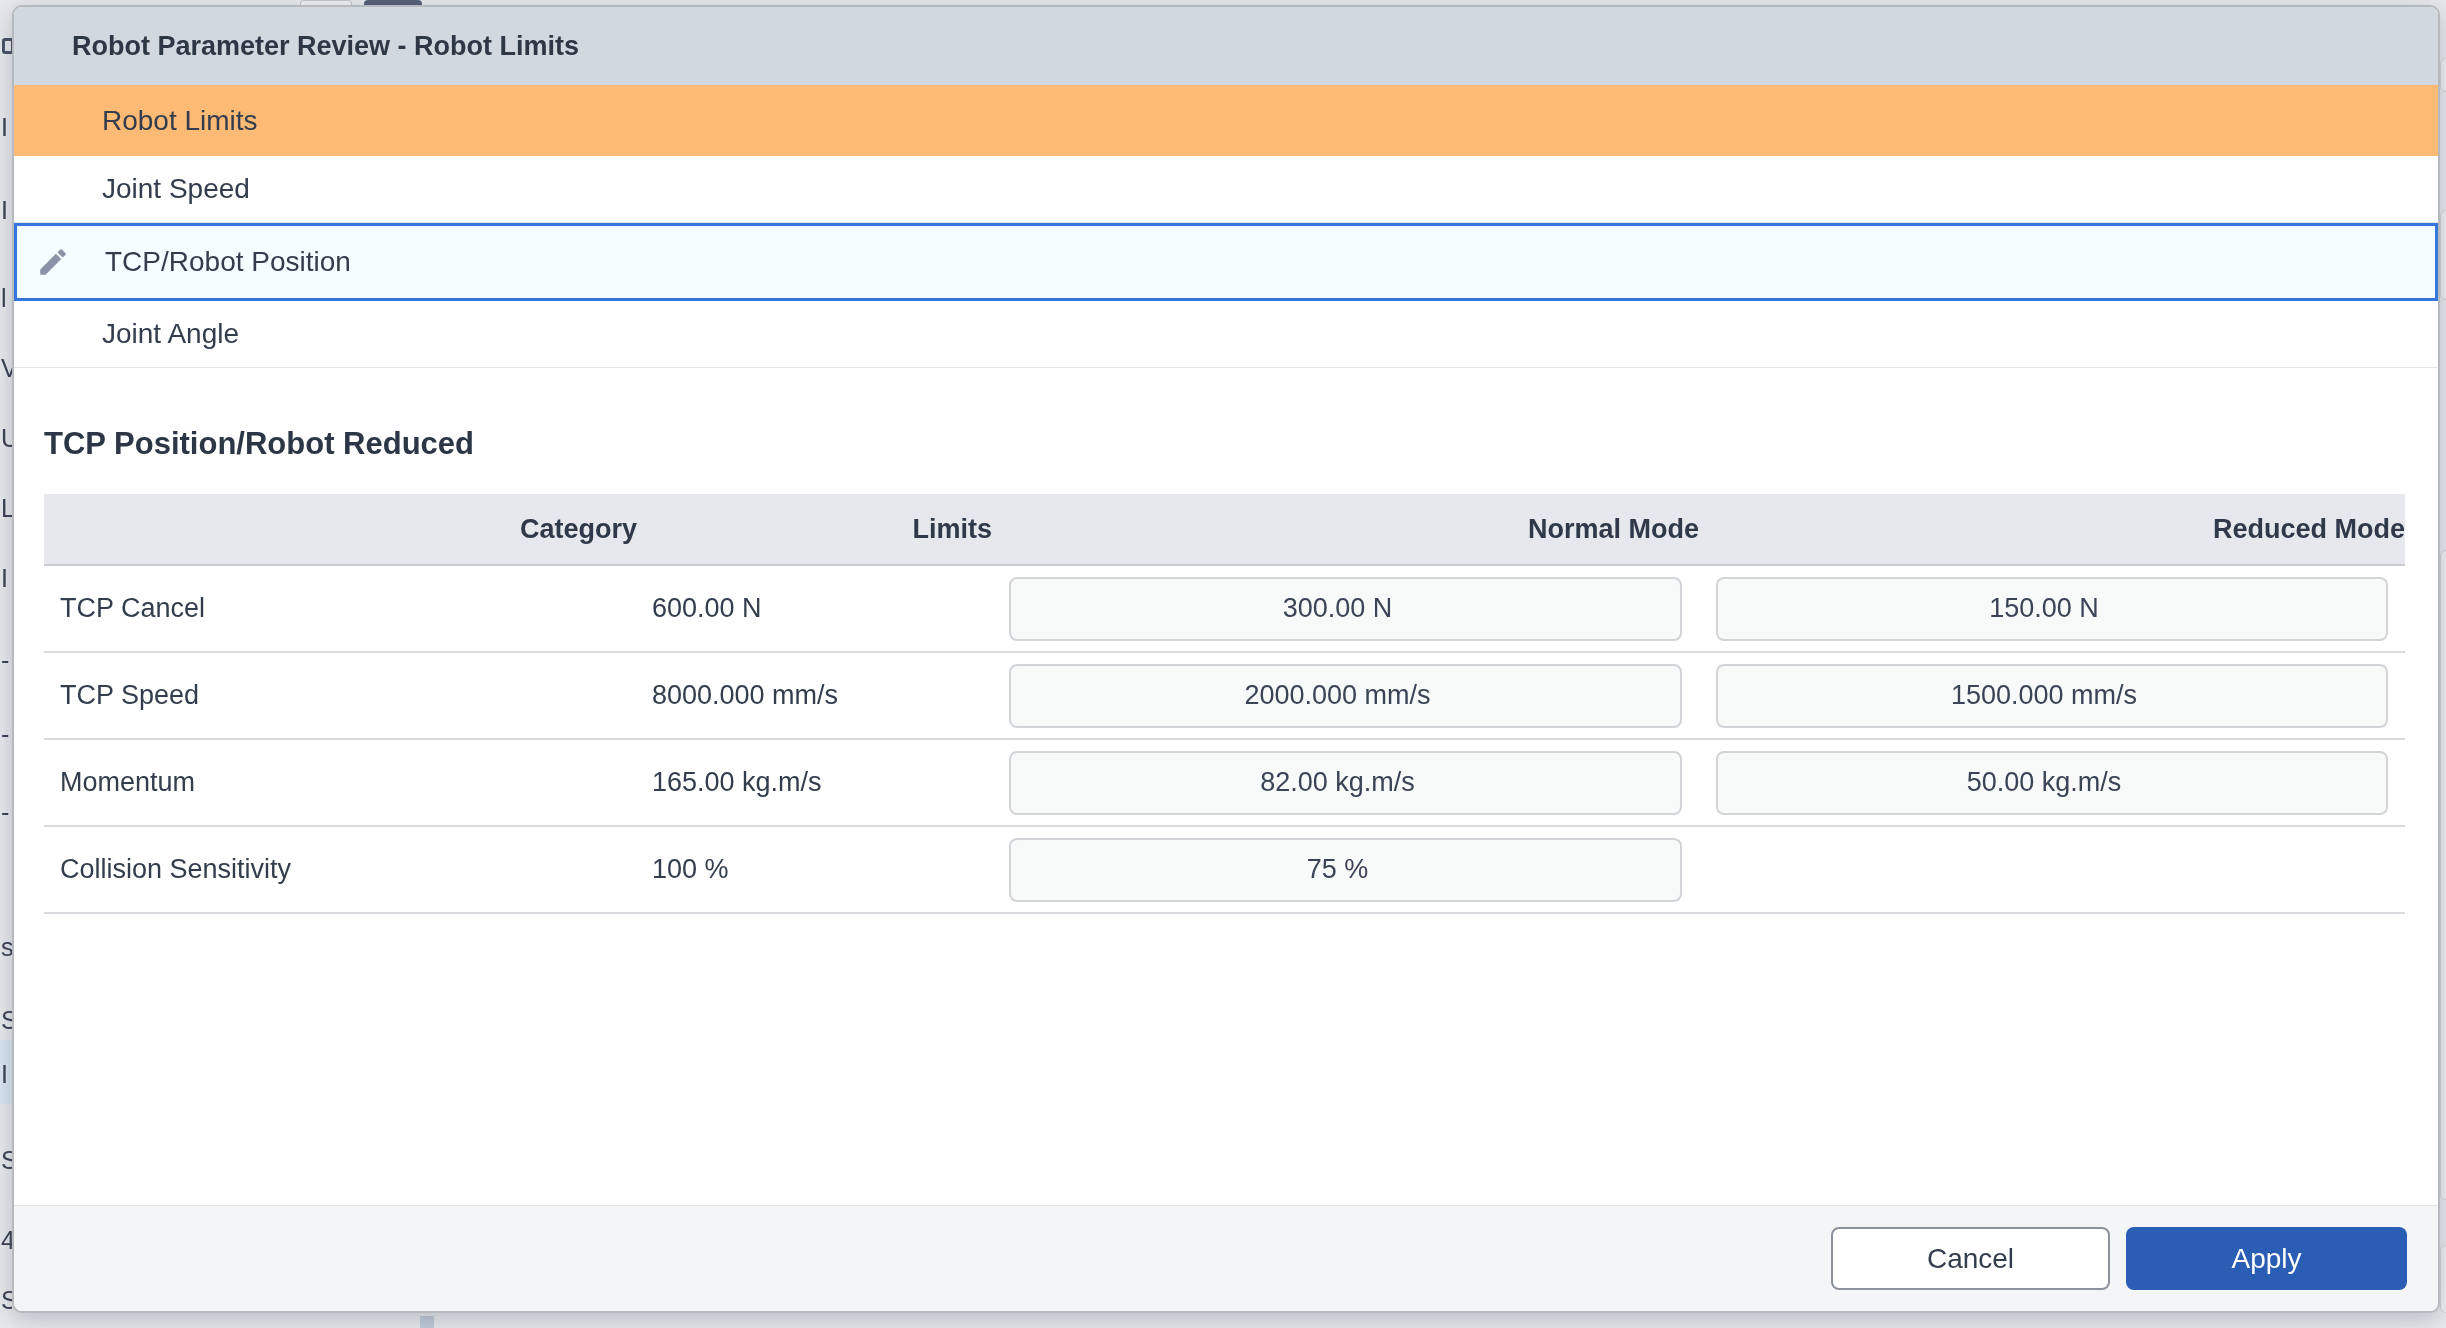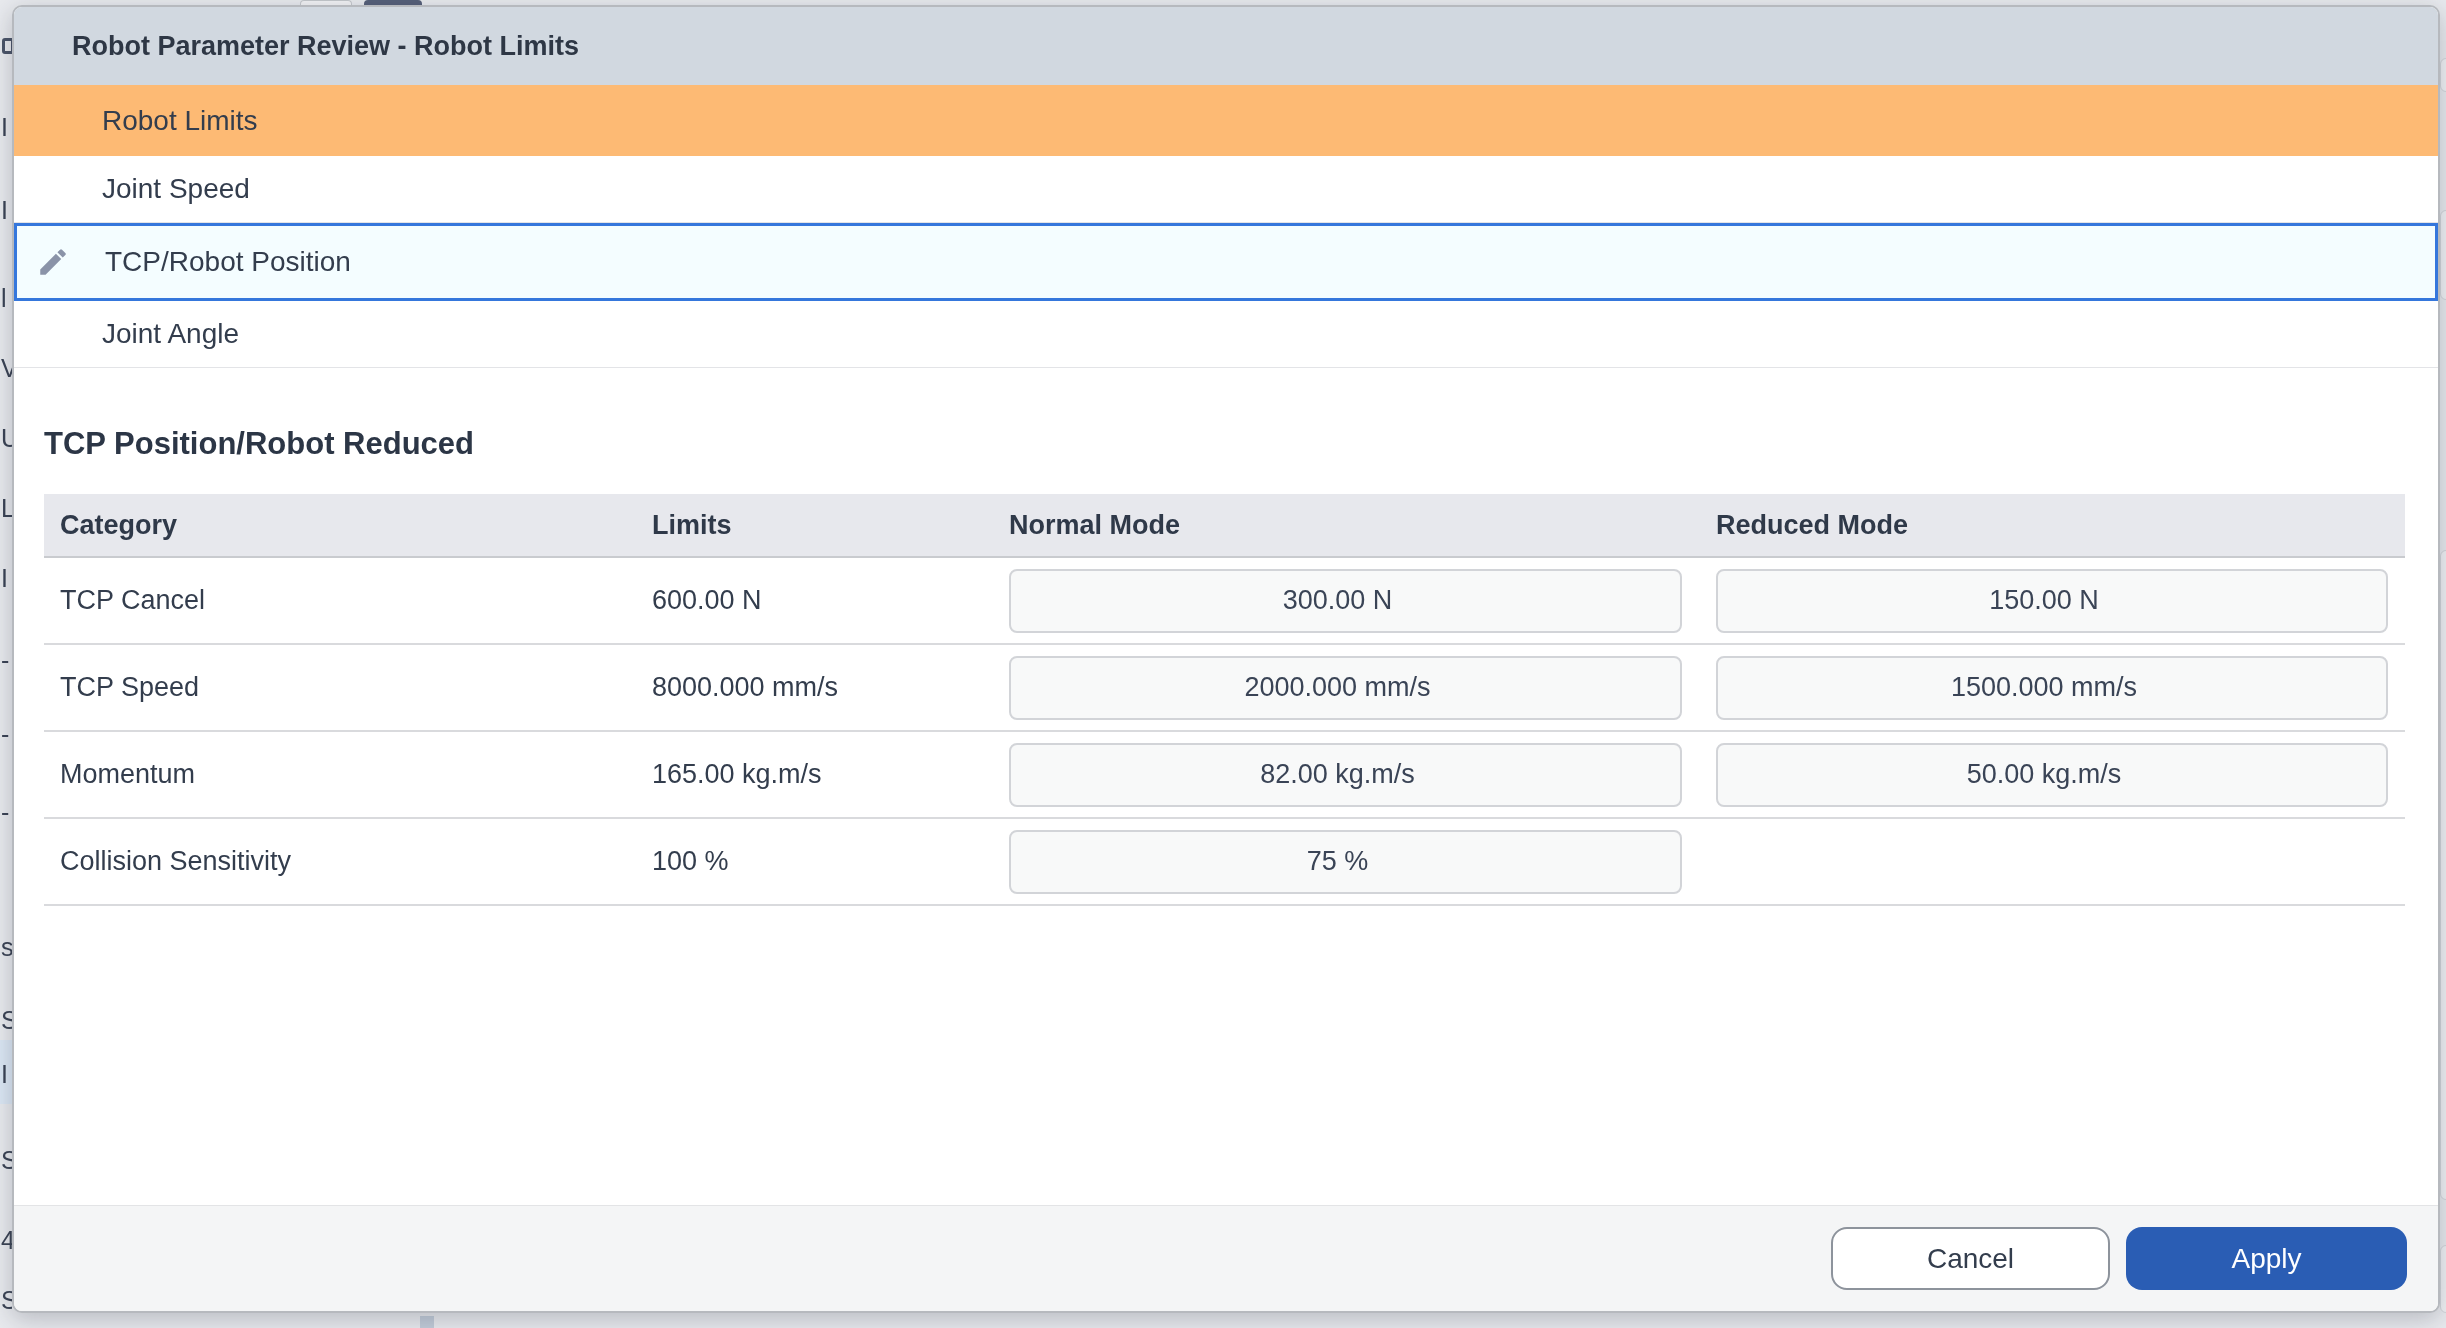--- a/index.html
+++ b/index.html
@@ -52,41 +52,41 @@
   .menu-item.plain { height:67px; background:#ffffff; border-bottom:1px solid #e3e4e7; padding-left:88px; }
   .pencil { width:34px; height:34px; margin-right:35px; flex:0 0 auto; }
   .pencil svg { width:34px; height:34px; fill:#8a93a8; }
 
   
   .section-heading { margin:56px 0 0 30px; font-size:31px; font-weight:700; color:#2c3646; line-height:40px; }
 
   
   .limits-table { margin:30px 0 0 30px; width:2361px; }
   .t-row { display:grid; grid-template-columns:593px 355px 707px 706px; align-items:center; }
-  .t-head { height:64px; background:var(--table-header-bg, #e7e8ed); border-bottom:2px solid #c9cbcf;
-            font-size:27px; font-weight:600; color:#2f3949; }
+  .t-head { height:72px; background:var(--table-header-bg, #e7e8ed); border-bottom:2px solid #c9cbcf;
+            font-size:27px; font-weight:600; color:#2f3949;text-align:right; }
   .t-head .c1 { padding-left:16px; } .t-head .c2 { padding-left:15px; }
   .t-head .c3, .t-head .c4 { padding-left:17px; }
   .t-data { height:87px; border-bottom:2px solid #d9dadd; font-size:27px; color:#333d4d; background:#fff; }
   .t-data .c1 { padding-left:16px; }
   .t-data .c2 { padding-left:15px; }
   .t-data .c3, .t-data .c4 { padding:0 17px; }
   .t-data input {
     width:100%; height:64px; border:2px solid #d2d4d8; border-radius:8px;
     background:#f8f9f9; font-family:"Liberation Sans", sans-serif;
     font-size:27px; color:#3a4456; text-align:center; padding-right:16px; outline:none;
   }
 
   
   .footer {
     position:absolute; left:0; right:0; bottom:0; height:106px;
     background:#f4f5f6; border-top:1px solid #e3e4e6;
     display:flex; align-items:center; justify-content:flex-end; gap:16px; padding-right:31px;
   }
-  .btn { height:63px; border-radius:16px; font-family:"Liberation Sans", sans-serif;
+  .btn { height:63px; border-radius:8px; font-family:"Liberation Sans", sans-serif;
          font-size:28px; display:flex; align-items:center; justify-content:center; cursor:pointer; }
   .btn.cancel { width:279px; background:#ffffff; border:2px solid #8d939c; color:#333d4d; }
   .btn.apply  { width:281px; background:var(--apply-bg, #2a5db4); border:none; color:#ffffff; }
 </style>
 </head>
 <body>
 
 <div class="bg-tab light"></div>
 <div class="bg-tab dark"></div>
 

